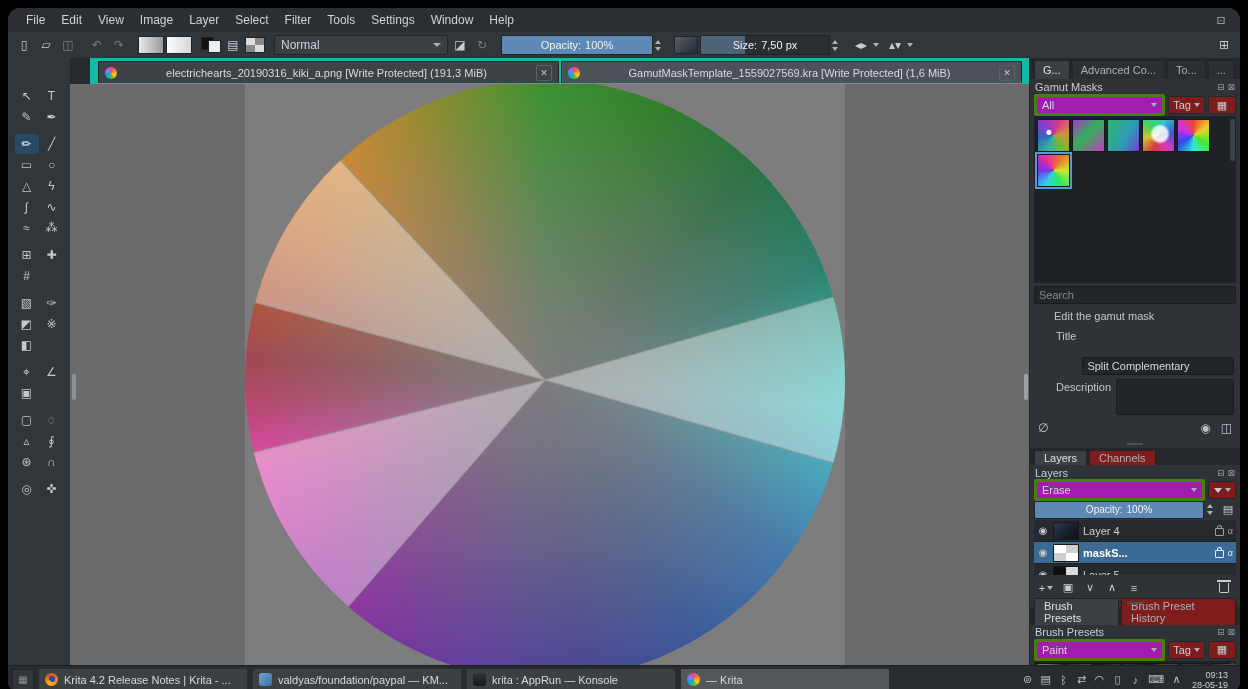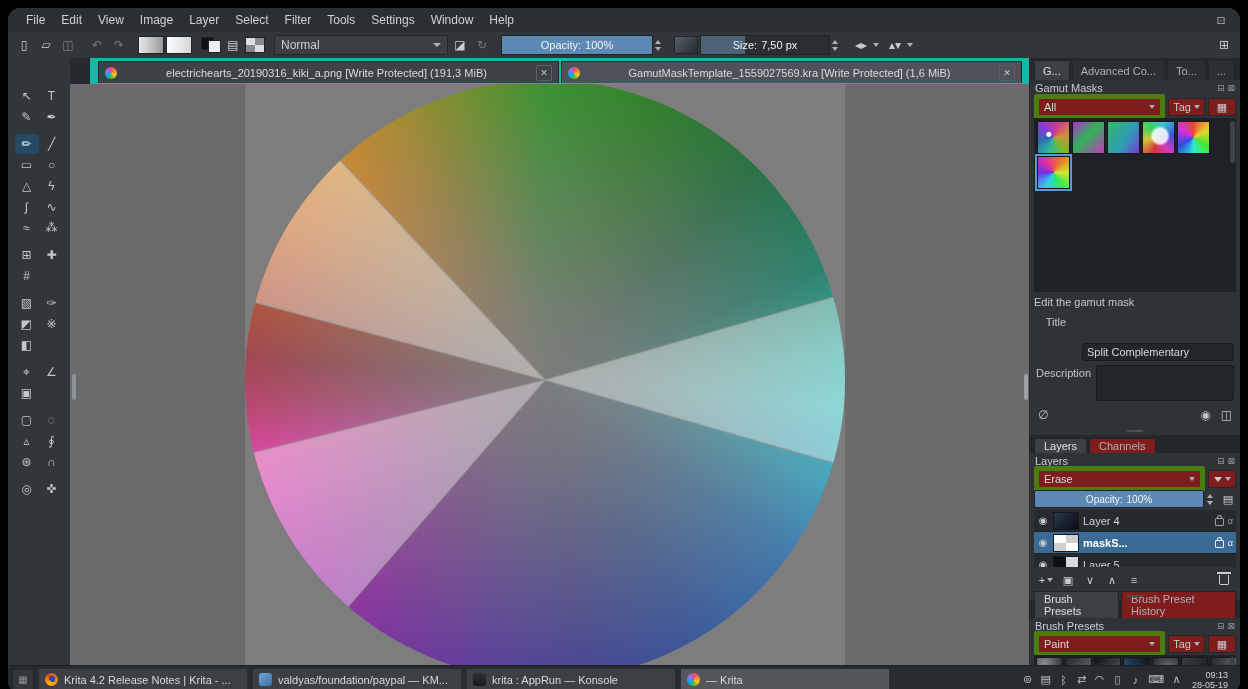--- a/index.html
+++ b/index.html
@@ -77,36 +77,36 @@
   .panel{position:absolute;right:0;top:50px;width:210px;bottom:27px;background:#2f3338;
     border-left:1px solid #24282c;display:flex;flex-direction:column;font-size:11px;}
   .ptabs{height:20px;display:flex;gap:2px;background:#24282c;padding:2px 4px 0 4px;}
   .ptab{padding:0 8px;display:flex;align-items:center;background:#2b2f33;color:#aab1b7;
     border:1px solid #202327;border-bottom:none;white-space:nowrap;}
   .ptab.active{background:#3b4045;color:#dde1e5;}
   .dock-head{height:16px;display:flex;align-items:center;padding:0 5px;color:#c9ced3;}
   .dock-head .dicons{margin-left:auto;display:flex;gap:3px;color:#8f979e;font-size:9px;}
   .row{display:flex;align-items:center;gap:3px;padding:0 4px;}
   .row.h22{height:22px;}.row.h20{height:20px;}
-  .pcombo{flex:1;height:16px;background:#7f1d1d;border:5px solid #4d7c0f;border-radius:2px;
+  .pcombo{flex:1;height:16px;background:#a21caf;border:3px solid #4d7c0f;border-radius:2px;
     display:flex;align-items:center;padding:0 5px;color:#d3d8dc;}
   .pcombo .caret{width:0;height:0;border-left:3px solid transparent;border-right:3px solid transparent;
     border-top:4px solid #aab1b7;margin-left:auto;}
   .pbtn{height:16px;min-width:18px;background:#7f1d1d;border:1px solid #23272b;border-radius:2px;
     display:flex;align-items:center;justify-content:center;gap:3px;padding:0 4px;color:#c7ccd1;}
   .resources{height:168px;background:#1e2226;margin:0 4px;position:relative;padding:3px;
     display:flex;flex-wrap:wrap;gap:2px;align-content:flex-start;}
   .mask-tile{width:31px;height:31px;border:1px solid #16181b;}
   .mask-tile.sel{outline:2px solid #5a9ad0;}
   .res-scroll{position:absolute;right:1px;top:3px;width:5px;height:42px;background:#3c4248;border-radius:2px;}
   .search-input,.text-input{height:16px;background:#232629;border:1px solid #191c1f;border-radius:2px;
     color:#d3d8dc;font-size:11px;padding:0 4px;font-family:inherit;}
   .search-input{margin:3px 4px;display:block;width:calc(100% - 18px);}
   .search-input::placeholder{color:#7f8c8d;}
-  .plabel{color:#c0c6cb;}
+  .plabel{color:#c0c6cb;margin-left:20px;}
   .form-row{display:flex;align-items:flex-start;padding:2px 6px;gap:6px;}
   .form-row .plabel{width:54px;padding-top:2px;text-align:center;}
   .text-input{flex:1;margin-top:29px;}
   .textarea{flex:1;height:34px;background:#232629;border:1px solid #191c1f;border-radius:2px;}
   .iconbar{display:flex;align-items:center;padding:2px 8px;gap:10px;height:20px;}
   .ib-spacer{flex:1;}
   .flat-icon{color:#b9c0c6;font-size:12px;}
   .dock-splitter{height:8px;position:relative;}
   .dock-splitter::after{content:"";position:absolute;left:46%;right:46%;top:3px;height:2px;background:#4a5055;}
   .ltabs{height:18px;display:flex;gap:2px;padding:0 4px;background:#24282c;align-items:flex-end;}
@@ -351,20 +351,21 @@
     </div>
     <div class="resources">
       <div class="mask-tile" style="background: radial-gradient(circle at 35% 40%, rgb(255, 255, 255) 2px, transparent 3px), conic-gradient(from 20deg, rgb(211, 58, 142), rgb(211, 143, 58), rgb(122, 184, 47), rgb(47, 184, 154), rgb(47, 106, 184), rgb(142, 58, 211), rgb(211, 58, 142));"></div>
       <div class="mask-tile" style="background: linear-gradient(135deg, rgb(176, 47, 211) 0%, rgb(48, 178, 87) 45%, rgb(194, 59, 191) 100%);"></div>
       <div class="mask-tile" style="background: linear-gradient(120deg, rgb(47, 184, 106), rgb(47, 154, 184) 60%, rgb(122, 58, 211));"></div>
       <div class="mask-tile" style="background: radial-gradient(at 55% 45%, rgba(255, 255, 255, 0.85) 30%, transparent 42%), conic-gradient(from 200deg, rgb(211, 58, 58), rgb(211, 196, 58), rgb(58, 211, 94), rgb(58, 196, 211), rgb(58, 85, 211), rgb(211, 58, 196), rgb(211, 58, 58));"></div>
       <div class="mask-tile" style="background: conic-gradient(rgb(232, 72, 47), rgb(232, 211, 47), rgb(72, 232, 47), rgb(47, 232, 211), rgb(47, 72, 232), rgb(211, 47, 232), rgb(232, 72, 47));"></div>
       <div class="mask-tile sel" style="background: conic-gradient(from 330deg, rgb(232, 47, 154), rgb(232, 116, 47), rgb(207, 232, 47), rgb(47, 232, 94), rgb(47, 207, 232), rgb(116, 47, 232), rgb(232, 47, 154));"></div>
       <div class="res-scroll"></div>
     </div>
+    <input class="search-input" placeholder="Search" style="">
     <div class="row h20">
         <span class="plabel">Edit the gamut mask</span>
       </div>
     <div class="form-row">
       <span class="plabel">Title</span>
       <input class="text-input" value="Split Complementary" style="">
     </div>
     <div class="form-row">
       <span class="plabel">Description</span>
       <div class="textarea"></div>

